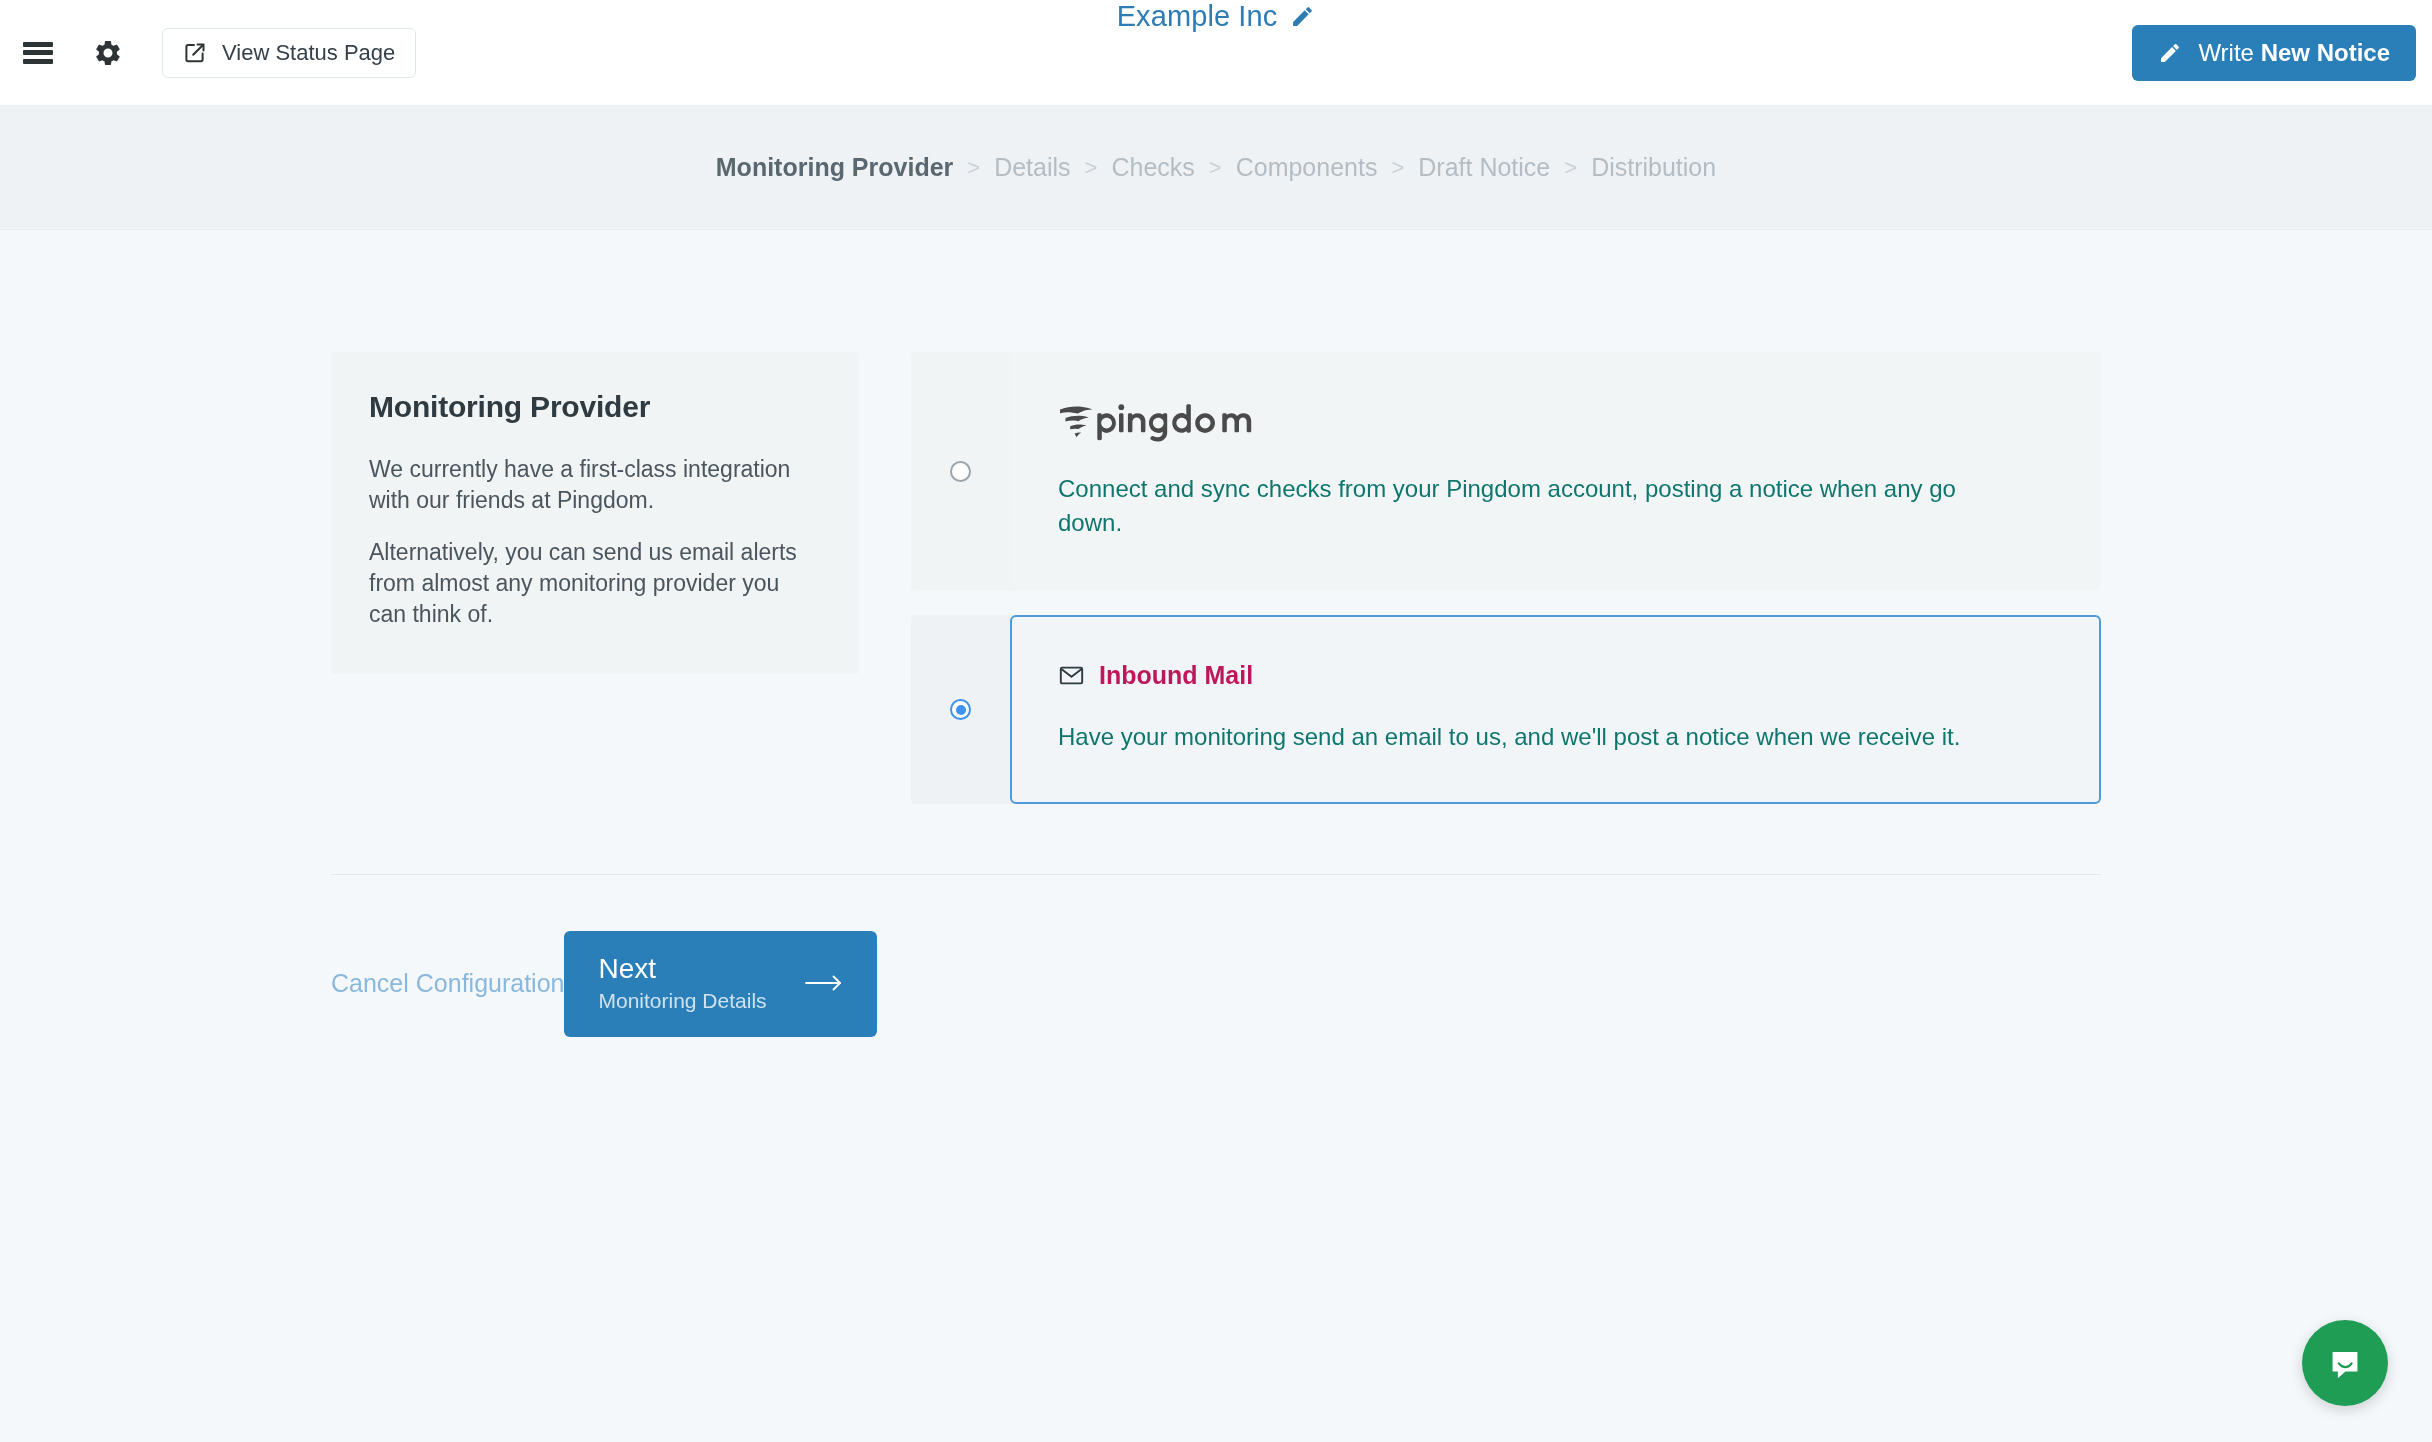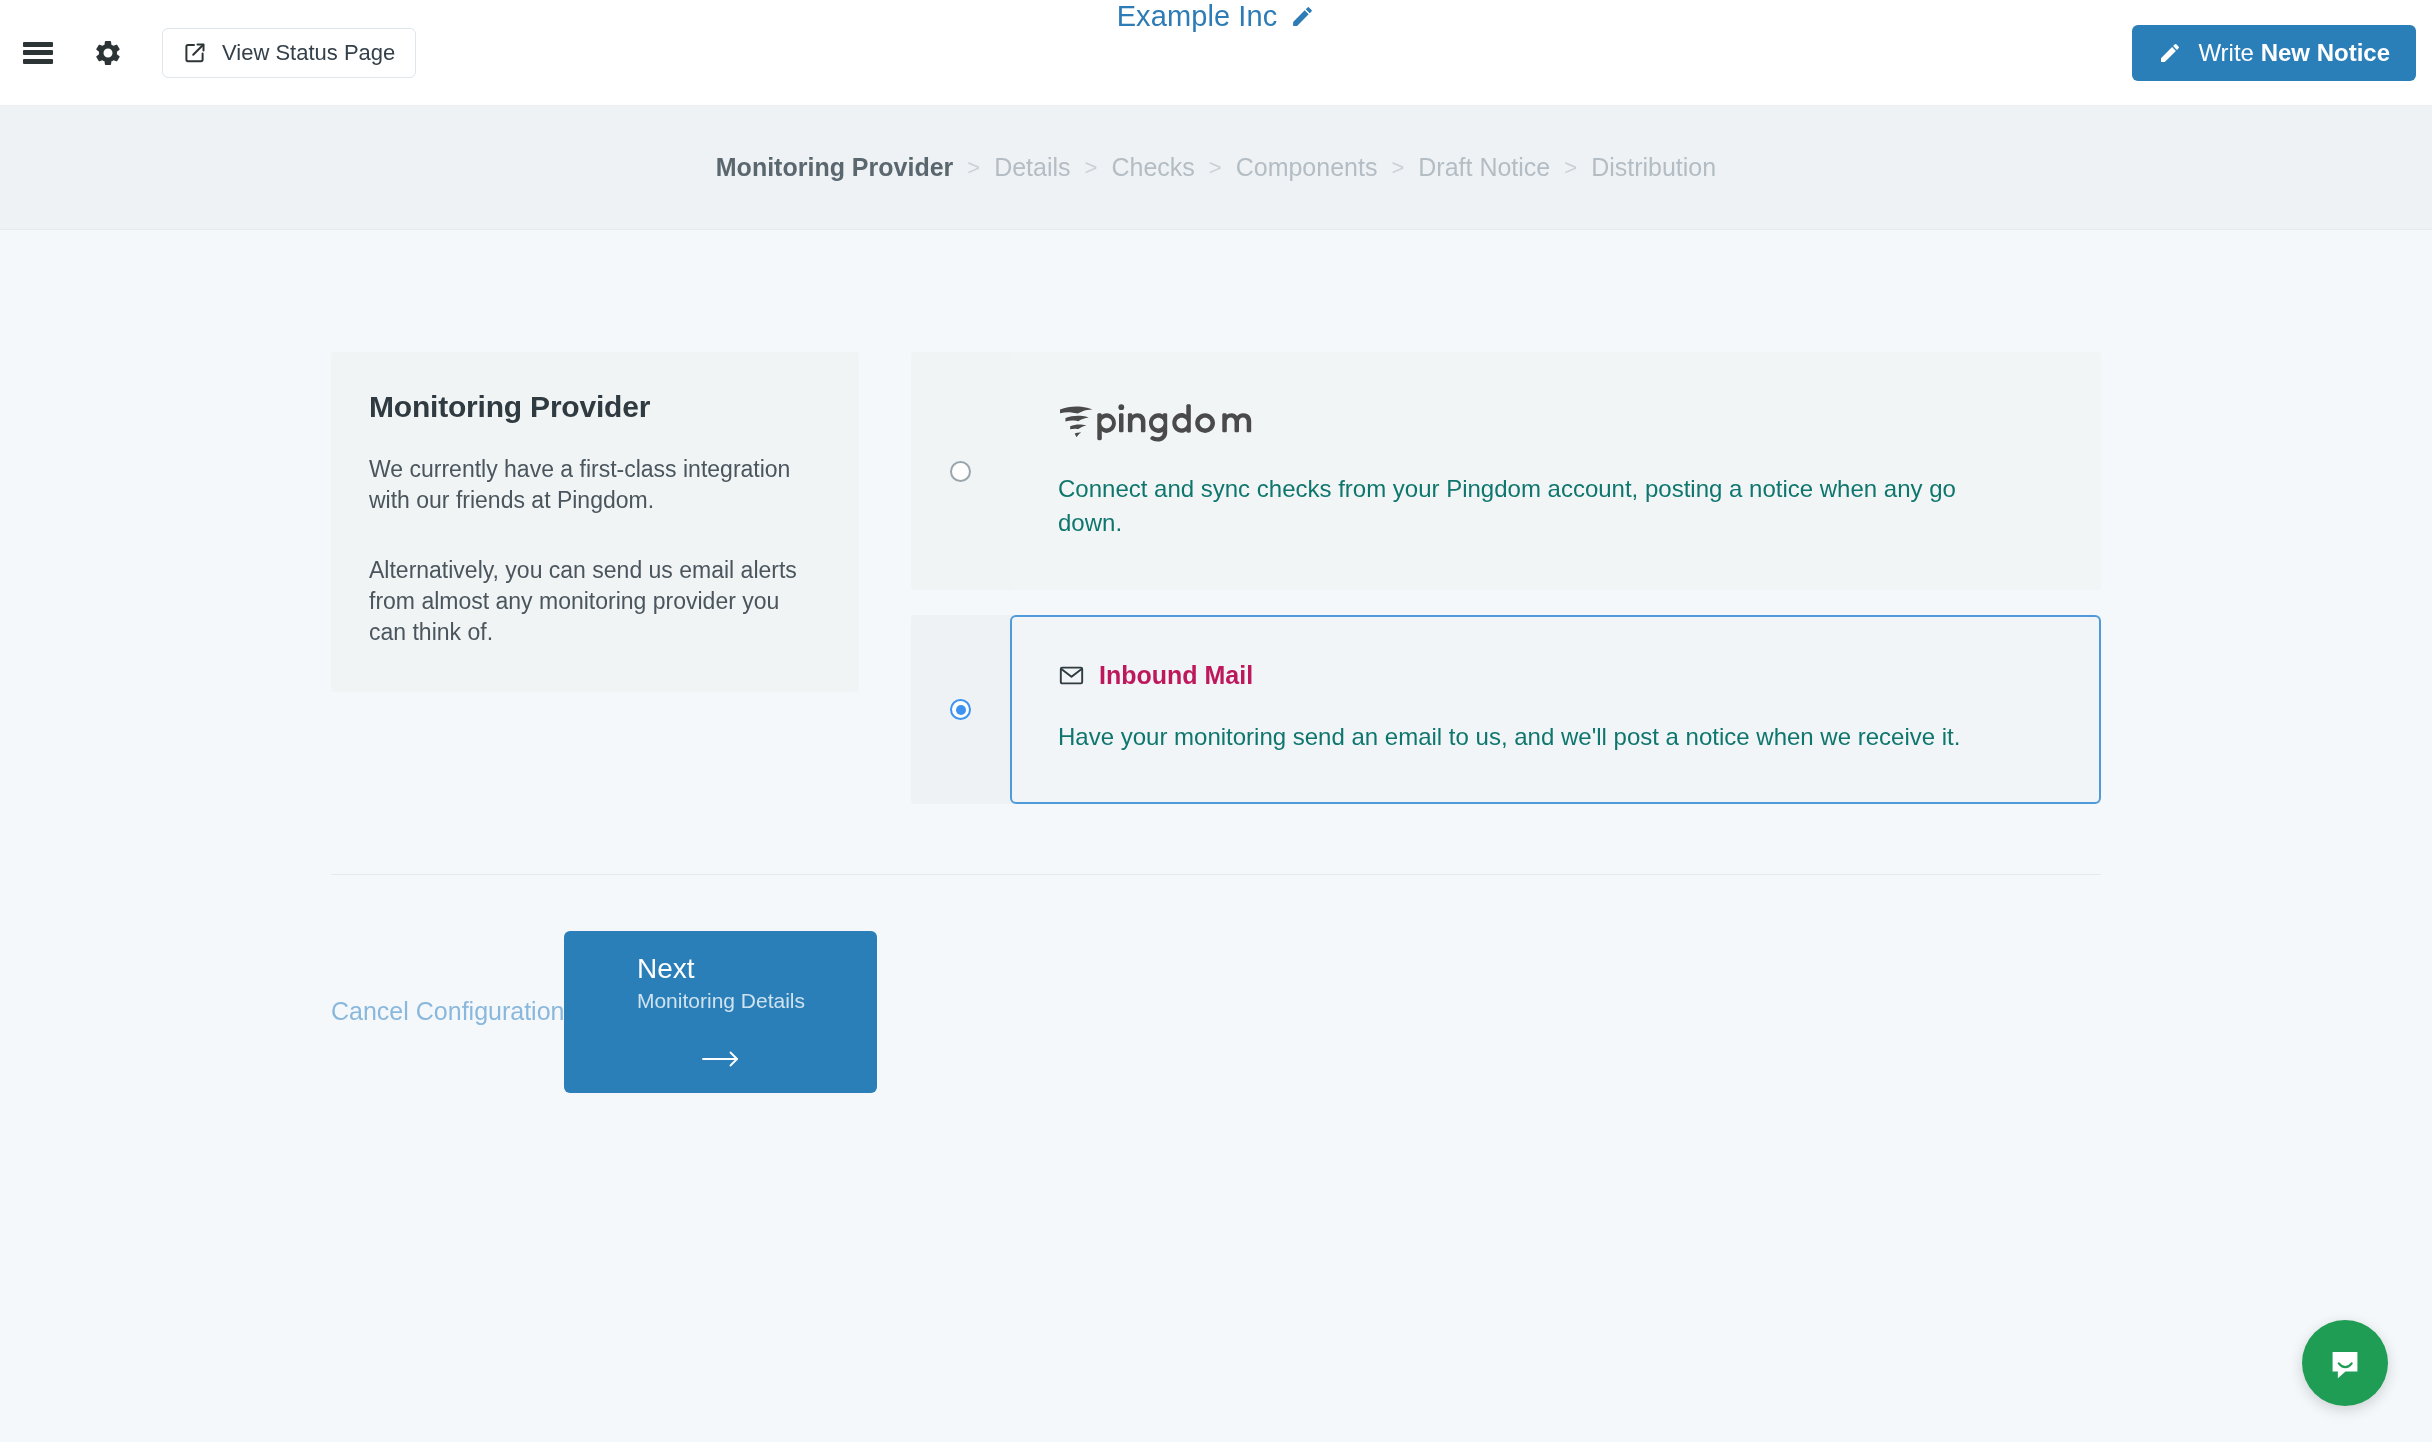--- a/index.html
+++ b/index.html
@@ -186,21 +186,21 @@
     font-weight: bold;
     color: #2f3a41;
     margin-bottom: 30px;
     letter-spacing: -0.2px;
   }
   .info-para {
     font-size: 23px;
     line-height: 1.36;
     color: #4a555d;
   }
-  .info-para + .info-para { margin-top: 38px; }
+  .info-para + .info-para { margin-top: 20px; }
 
   
   .options {
     flex: 1;
     display: flex;
     flex-direction: column;
     gap: 25px;
     padding-top: 0;
   }
 
@@ -313,21 +313,20 @@
     align-items: center;
     gap: 36px;
     background: #2a7fb8;
     border: none;
     border-radius: 6px;
     padding: 22px 34px 24px 34px;
     min-width: 313px;
     cursor: pointer;
     text-align: left;
     font-family: "Liberation Sans", sans-serif;
-    flex-direction: column;
   }
   .next-btn-text { flex: 1; }
   .next-btn-primary {
     display: block;
     font-size: 28px;
     color: #ffffff;
     line-height: 1.12;
   }
   .next-btn-secondary {
     display: block;

